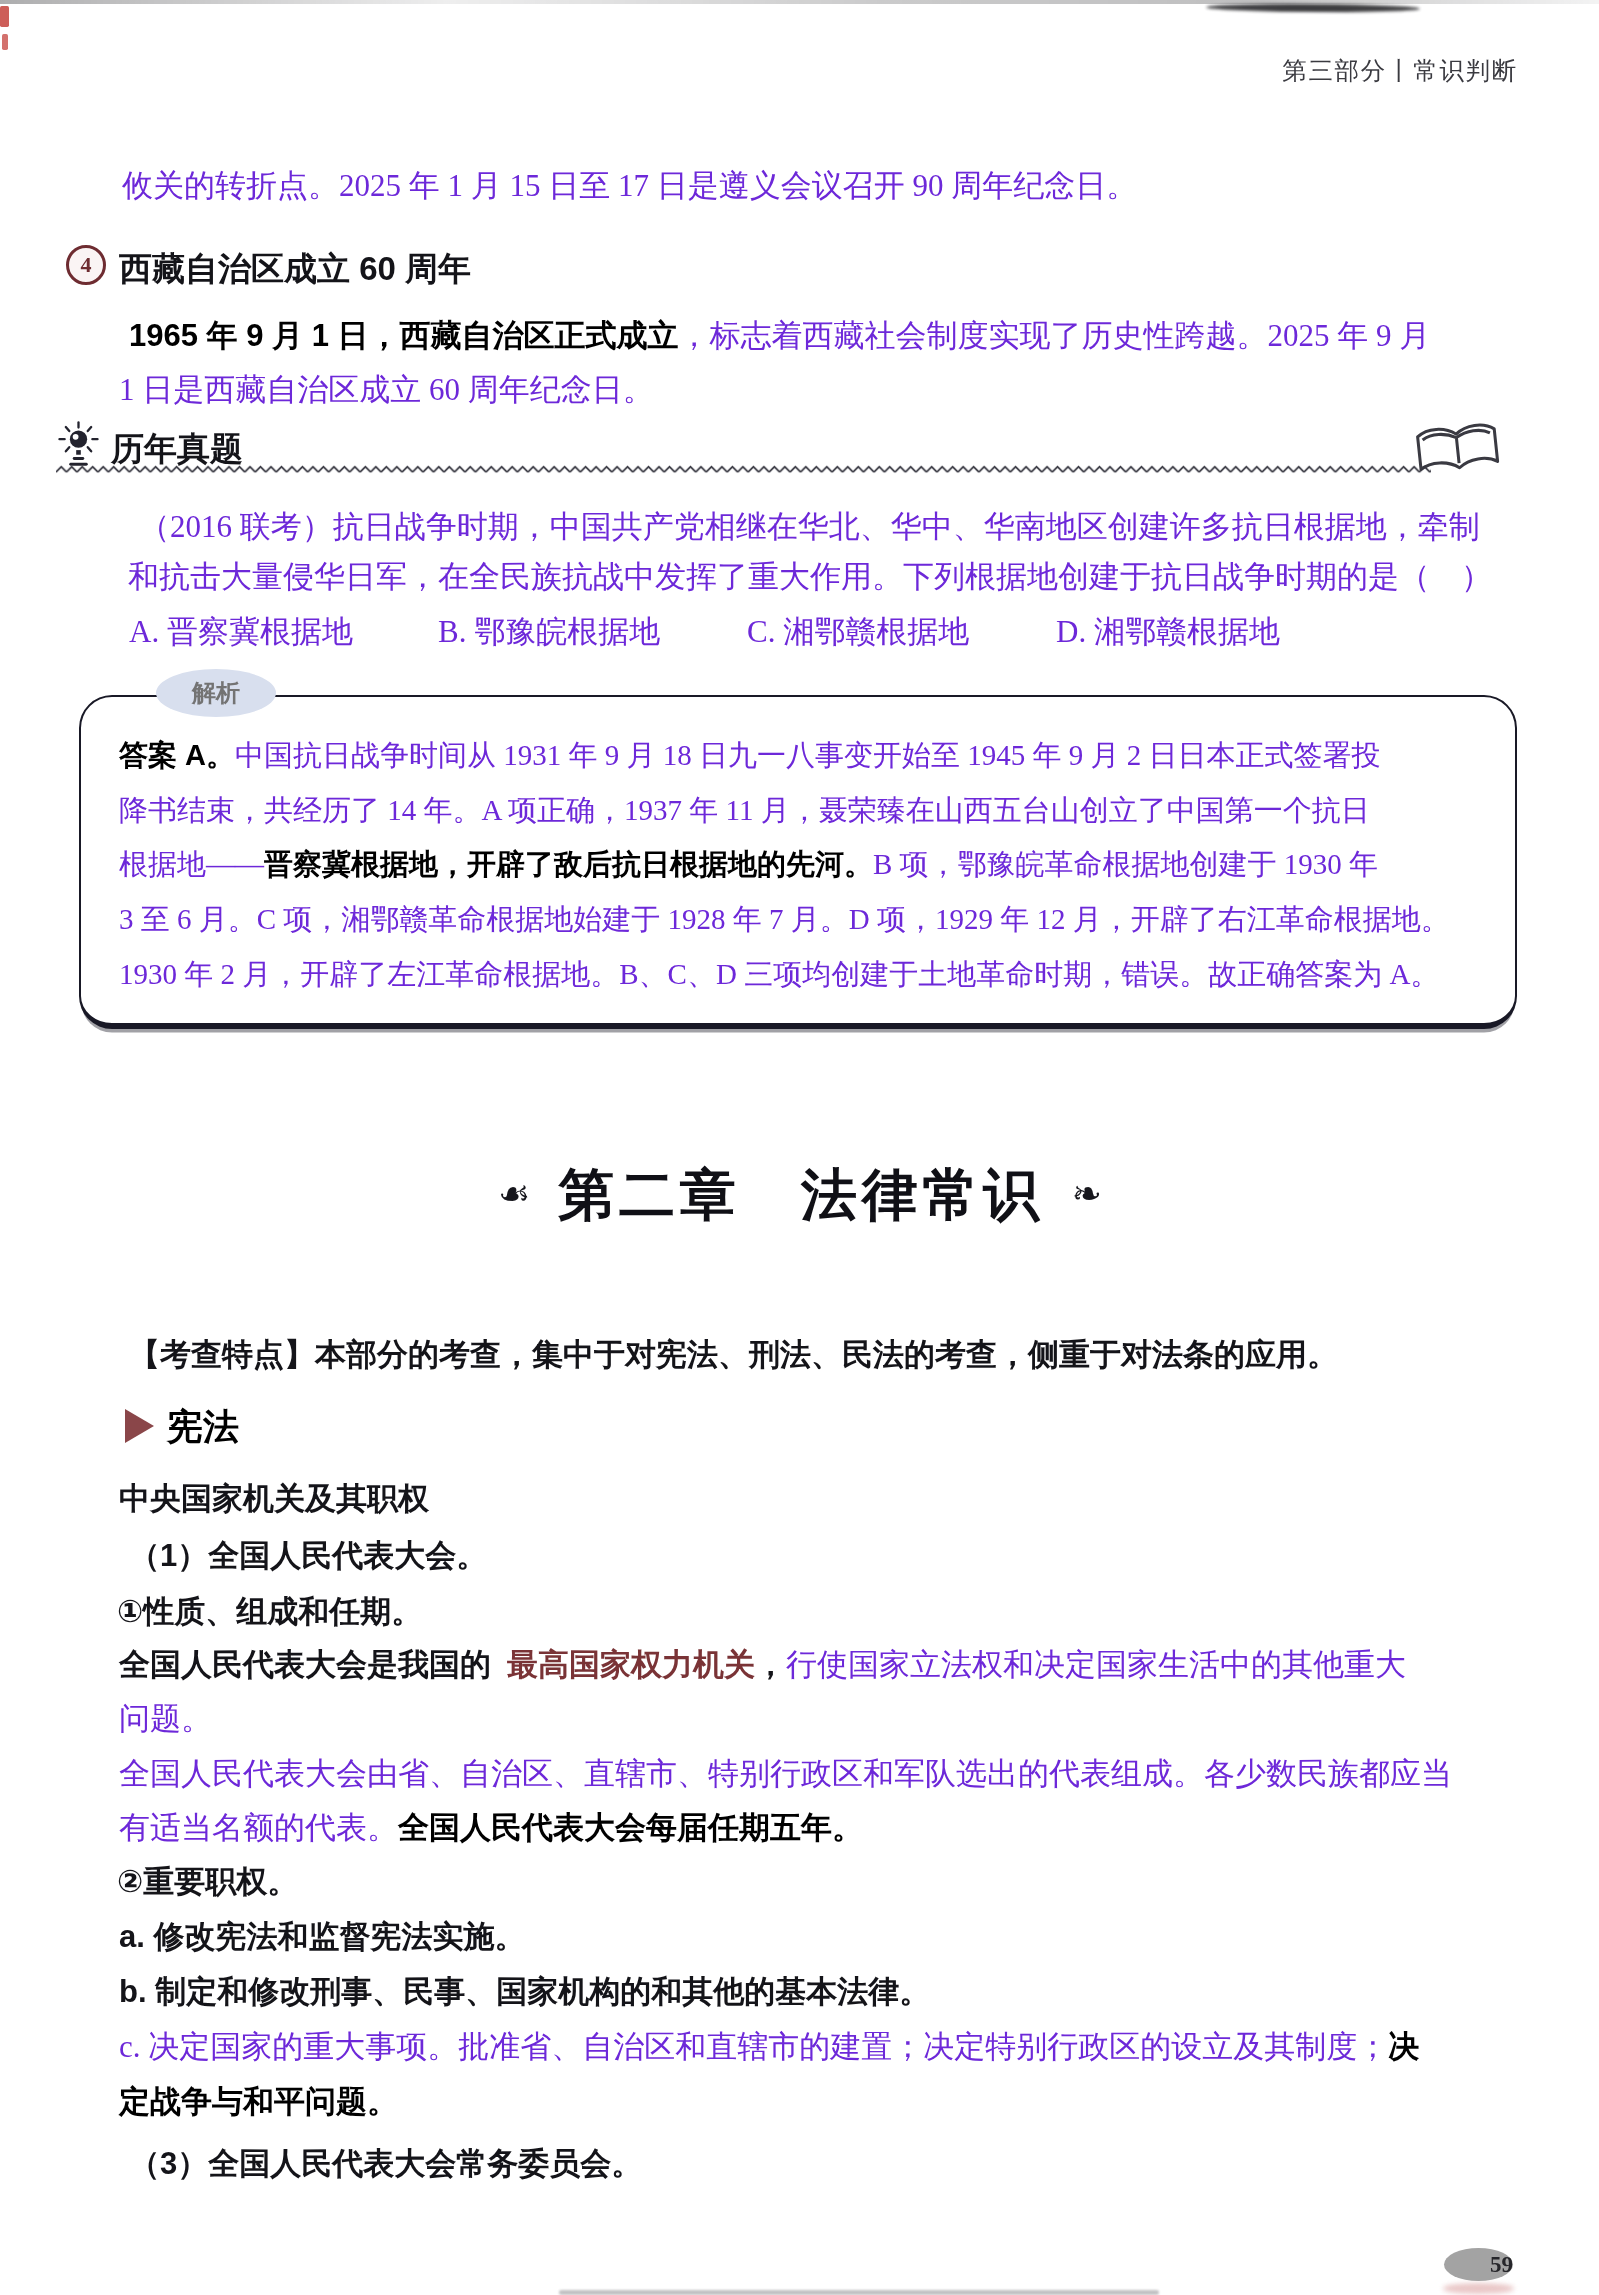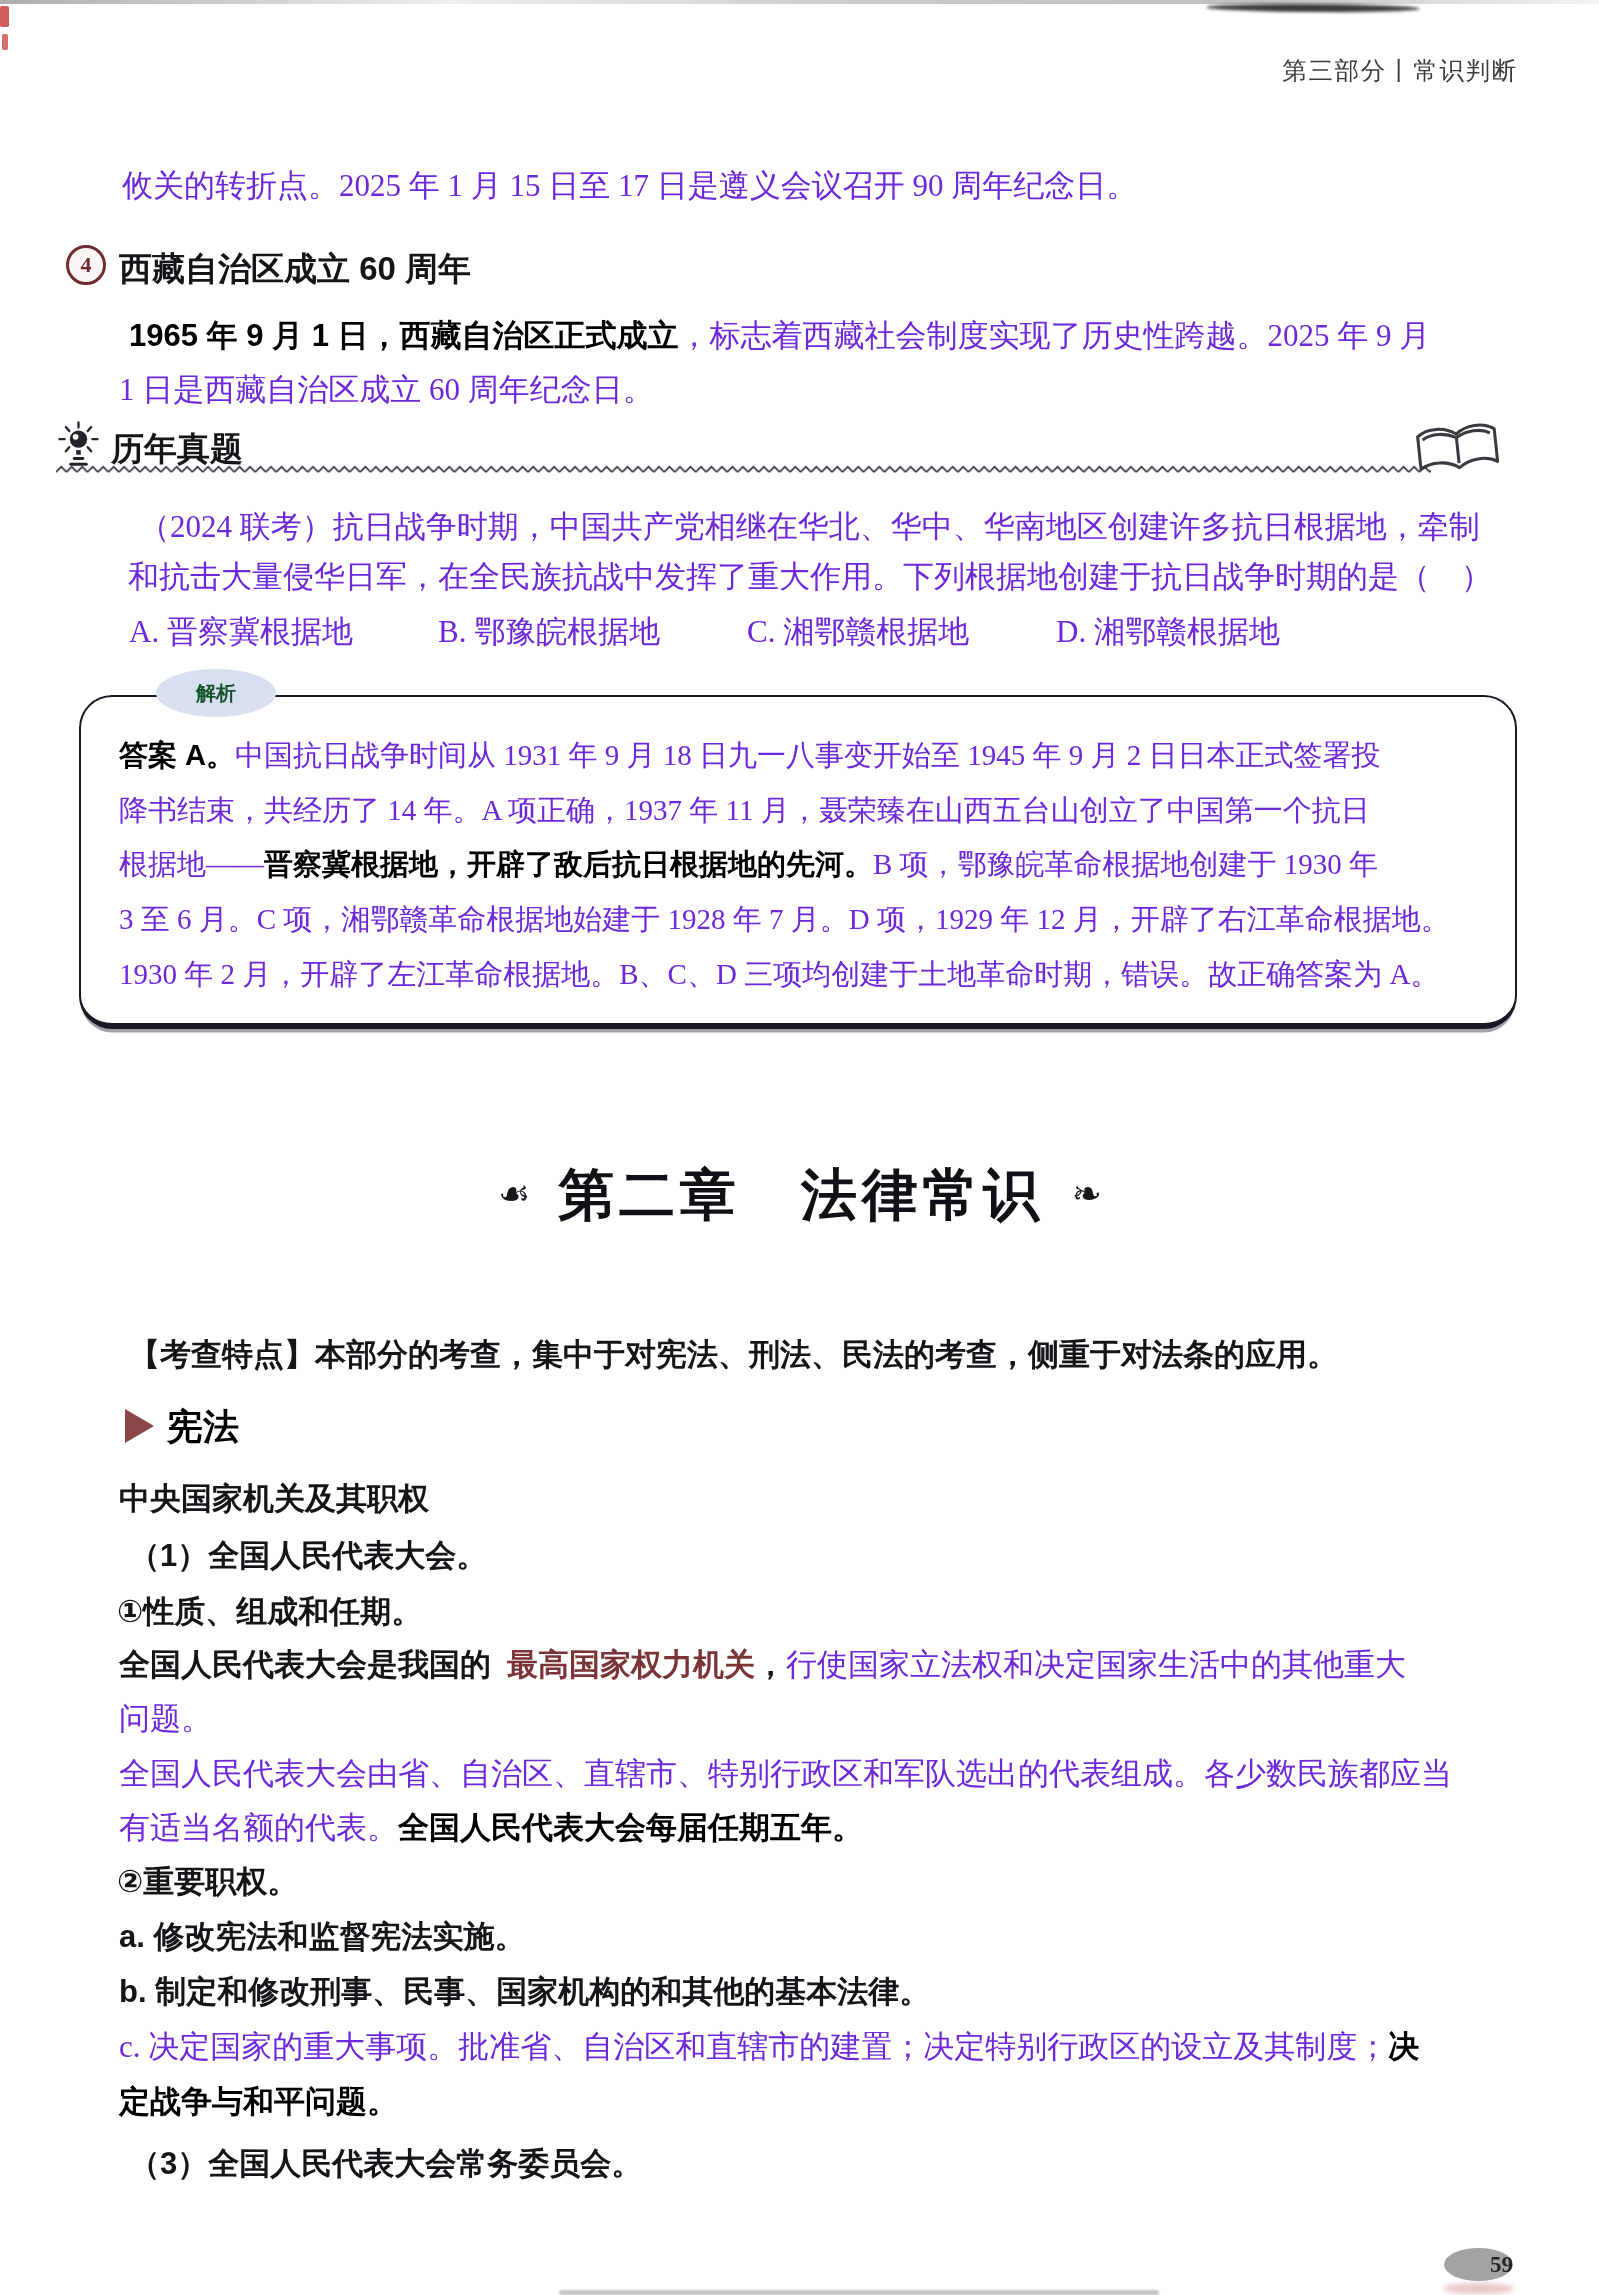--- a/index.html
+++ b/index.html
@@ -30,21 +30,21 @@
   .analysis-box{
     left:79px;top:695px;width:1434px;height:326px;
     border:2.9px solid #191926;border-bottom-width:6.4px;border-radius:33px;
     box-shadow:0 5.8px 0 -2.3px rgba(20,20,32,0.4);
     background:#fff;
   }
   .analysis-pill{
     left:156px;top:669px;width:120px;height:48px;border-radius:50%;
     background:#d8dfee;display:flex;align-items:center;justify-content:center;
     font-family:"Liberation Sans","DejaVu Sans",sans-serif;font-weight:700;
-    font-size:20px;color:#14532d;
+    font-size:24px;color:#737373;
   }
   .chapter-row{top:1158px;left:0;width:1600px;text-align:center;white-space:nowrap;}
   .chapter-title{
     font-family:"Liberation Sans","DejaVu Sans",sans-serif;font-weight:800;
     font-size:56px;color:#101016;letter-spacing:4.7px;
   }
   .ornament{font-size:36px;color:#16161c;vertical-align:8.2px;margin:0 28px;font-weight:400;}
   .section-triangle{
     left:125px;top:1409px;width:0;height:0;
     border-top:17px solid transparent;border-bottom:17px solid transparent;
@@ -122,21 +122,21 @@
 
 <svg class="abs" style="left:56px;top:465px;" width="1375" height="9.3" preserveAspectRatio="none" viewBox="0 0 2360 16">
   <defs>
     <pattern id="zz" width="18" height="16" patternUnits="userSpaceOnUse">
       <path d="M0 12 L9 3 L18 12" fill="none" stroke="#34343e" stroke-width="3"></path>
     </pattern>
   </defs>
   <rect width="2360" height="16" fill="url(#zz)"></rect>
 </svg>
 
-<div class="abs serif" style="top:506px;left:139px;">（2024 联考）抗日战争时期，中国共产党相继在华北、华中、华南地区创建许多抗日根据地，牵制</div>
+<div class="abs serif" style="top:506px;left:139px;">（2016 联考）抗日战争时期，中国共产党相继在华北、华中、华南地区创建许多抗日根据地，牵制</div>
 <div class="abs serif" style="top:556px;left:128px;">和抗击大量侵华日军，在全民族抗战中发挥了重大作用。下列根据地创建于抗日战争时期的是（　）</div>
 
 <div>
   <span class="abs serif" style="top:611px;left:129px;">A. 晋察冀根据地</span>
   <span class="abs serif" style="top:611px;left:438px;">B. 鄂豫皖根据地</span>
   <span class="abs serif" style="top:611px;left:747px;">C. 湘鄂赣根据地</span>
   <span class="abs serif" style="top:611px;left:1056px;">D. 湘鄂赣根据地</span>
 </div>
 
 <div class="abs analysis-box"></div>

